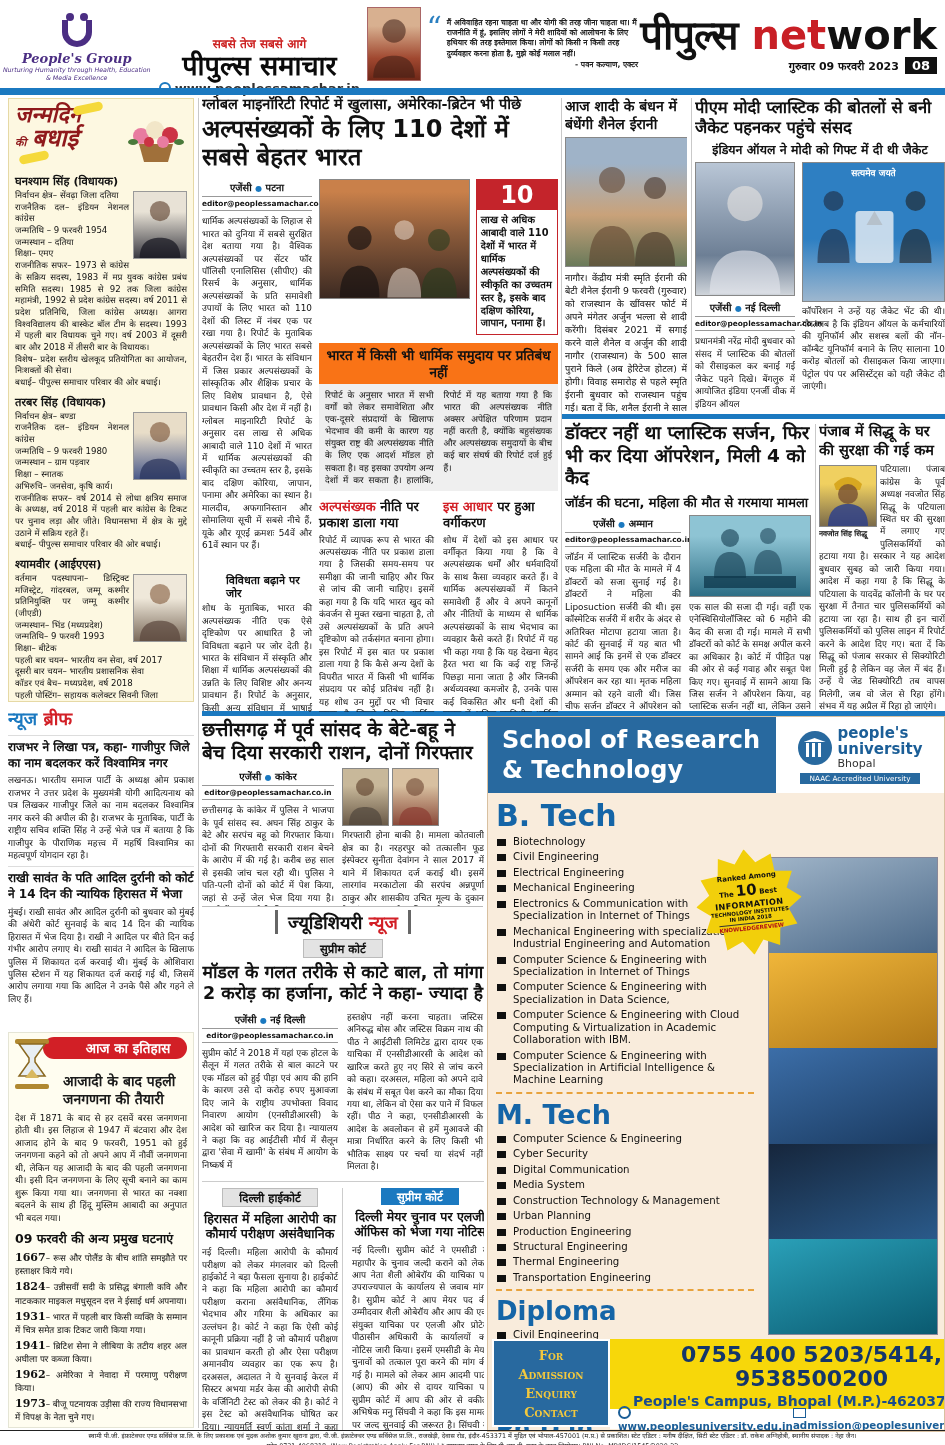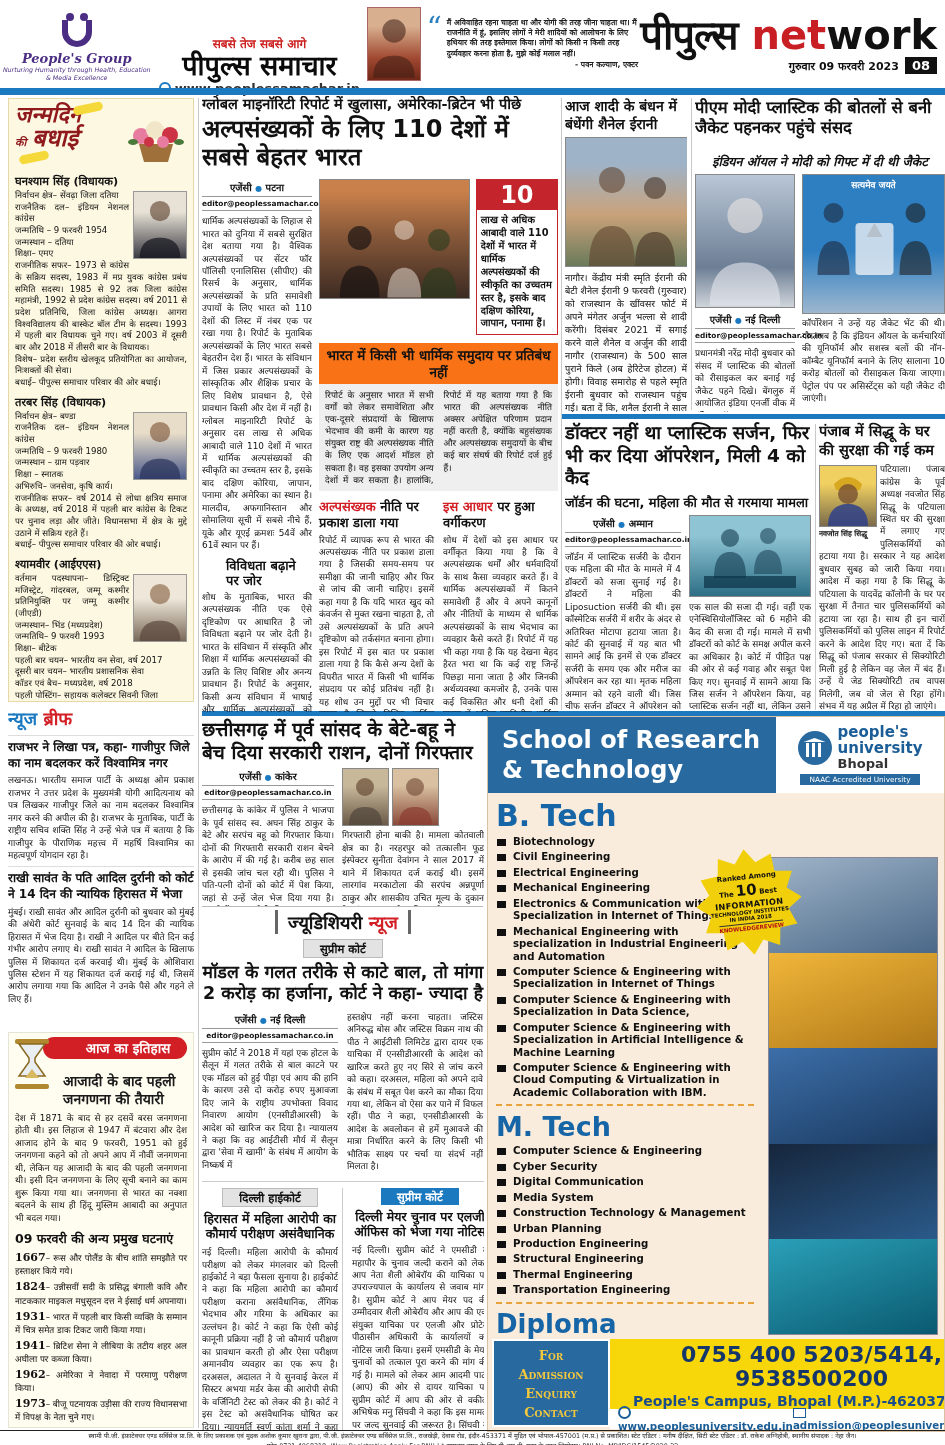--- a/index.html
+++ b/index.html
@@ -77,21 +77,21 @@
   .lead{left:202px;top:96px;width:356px;height:616px;overflow:hidden;}
   .kicker{font-size:14.5px;font-weight:800;line-height:1.2;}
   .lead h1{font-size:24px;font-weight:800;line-height:1.14;margin:3px 0 8px;}
   .lead-cols{display:flex;gap:7px;}
   .lc1{width:110px;flex:none;}
   .byline{text-align:center;font-weight:700;font-size:9.8px;padding:2px 0;border-bottom:1px solid #999;}
   .bdot{color:#1b79c0;font-size:8px;}
   .bdot::before{content:"\25CF";}
   .bemail{font-size:7.4px;font-weight:700;text-align:center;padding:2px 0;border-bottom:1px solid #999;margin-bottom:4px;}
   .artbody{font-size:8.9px;line-height:1.4;}
-  .subh{font-size:13px;font-weight:800;margin:6px 0 2px;line-height:1.2;padding-left:24px;}
+  .subh{font-size:11px;font-weight:800;margin:22px 0 2px;line-height:1.2;padding-left:24px;}
   .lc2{width:239px;flex:none;}
   .lrow1{display:flex;gap:6px;}
   .lead-photo{width:150px;height:118px;border:1px solid #888;}
   .g-crowd{background:linear-gradient(180deg,#c9804a 10%,#8a5a3a 45%,#3c2a22);}
   .stat{width:81px;border:1.5px solid #c4242b;background:#fff;}
   .stat-n{background:#c4242b;color:#fff;font-size:24px;font-weight:800;text-align:center;padding:1px 0;}
   .stat-t{font-size:9.8px;font-weight:700;padding:4px;line-height:1.32;}
   .nobar{margin-top:8px;background:#efefef;}
   .nobar-h{background:#f97316;font-size:13.5px;font-weight:800;text-align:center;padding:4px 2px;line-height:1.2;}
   .nobar-b{padding:5px 6px;font-size:8.8px;line-height:1.38;column-count:2;column-gap:10px;text-align:justify;}
@@ -99,21 +99,21 @@
   .sec{width:115px;}
   .sec h4{font-size:13px;font-weight:800;line-height:1.22;margin:0 0 3px;}
   .red{color:#d21f26;}
   
   .wedding{left:565px;top:98px;width:122px;height:314px;overflow:hidden;}
   .wedding h2{font-size:14px;font-weight:800;line-height:1.25;margin:0;}
   .wphoto{width:100%;height:128px;margin:4px 0;border:1px solid #888;}
   .g-wed{background:linear-gradient(180deg,#9fb3c8 20%,#c9a27a 60%,#6a7a5a);}
   .modi{left:695px;top:98px;width:250px;height:314px;overflow:hidden;}
   .modi h2{font-size:16.5px;font-weight:800;line-height:1.22;margin:0;}
-  .modi h3{font-size:12.5px;font-weight:800;margin:15px 0 4px;text-align:center;font-style:italic;}
+  .modi h3{font-size:12.5px;font-weight:800;margin:3px 0 4px;text-align:center;}
   .modi-cols{display:flex;gap:7px;}
   .mc1{width:100px;flex:none;}
   .mportrait{height:132px;border:1px solid #888;}
   .g-modi{background:linear-gradient(180deg,#b9c6d6,#6d7f95 70%,#cfd4da);}
   .mc2{flex:1;}
   .mjacket{height:138px;border:1px solid #888;}
   .g-jacket{background:linear-gradient(180deg,#2e7fc2 55%,#9db7cf);}
   .jcap{position:absolute;top:3px;width:100%;text-align:center;color:#fff;font-size:9px;font-weight:700;}
   
   .doctor{left:565px;top:422px;width:246px;height:290px;overflow:hidden;}
@@ -160,27 +160,27 @@
   .ad-head-blue{width:288px;background:#28699f;color:#fff;font-weight:800;font-size:24px;
                 line-height:1.25;padding:8px 0 0 14px;box-sizing:border-box;}
   .ad-head-right{flex:1;background:#fff;display:flex;flex-direction:column;align-items:center;justify-content:center;}
   .uni-row{display:flex;align-items:center;gap:6px;}
   .uni-icon{width:34px;height:34px;border-radius:50%;background:#28699f;flex:none;position:relative;}
   .uni-icon::before{content:"";position:absolute;left:8px;top:12px;width:18px;height:14px;
      background:repeating-linear-gradient(90deg,#fff 0 3px,transparent 3px 6px);}
   .uni-icon::after{content:"";position:absolute;left:6px;top:7px;width:22px;height:4px;background:#fff;
      clip-path:polygon(0 100%,50% 0,100% 100%);}
   .uni-name{color:#1b5e97;font-weight:800;font-size:15px;line-height:1.05;}
-  .uni-city{font-size:13px;color:#333;font-weight:700;}
+  .uni-city{font-size:11px;color:#333;font-weight:400;}
   .uni-accred{background:#28699f;color:#fff;font-size:7.3px;padding:1px 10px;margin-top:3px;}
   .ad-body{position:relative;height:638px;padding:4px 8px;box-sizing:border-box;}
   .ad-left{width:258px;}
   .prog-title{color:#1565a7;font-weight:800;font-size:30px;margin:1px 0 3px;}
   ul.prog{list-style:none;margin:0;padding:0;}
-  ul.prog li{font-size:10.2px;font-weight:700;padding-left:17px;position:relative;
+  ul.prog li{font-size:10.2px;font-weight:400;padding-left:17px;position:relative;
              margin-bottom:3px;line-height:1.22;color:#101010;}
   ul.prog li::before{content:"";position:absolute;left:1px;top:3px;width:9px;height:7px;background:#101010;}
   .dashed{border-top:2px dashed #e8a23c;margin:5px 0;width:258px;}
   .phd{color:#1565a7;font-weight:800;font-size:24px;margin-top:3px;}
   .badge{position:absolute;left:208px;top:56px;width:106px;height:106px;background:#f2cf0b;
      transform:rotate(-6deg);display:flex;flex-direction:column;align-items:center;justify-content:center;
      text-align:center;z-index:5;
      clip-path:polygon(100% 50%,86.7% 59.8%,93.3% 75%,76.9% 76.9%,75% 93.3%,59.8% 86.7%,50% 100%,40.2% 86.7%,25% 93.3%,23.1% 76.9%,6.7% 75%,13.3% 59.8%,0 50%,13.3% 40.2%,6.7% 25%,23.1% 23.1%,25% 6.7%,40.2% 13.3%,50% 0,59.8% 13.3%,75% 6.7%,76.9% 23.1%,93.3% 25%,86.7% 40.2%);}
   .badge .b1{font-size:7px;font-weight:700;}
   .badge .b2{font-size:7px;font-weight:700;}
@@ -630,22 +630,22 @@
         <div class="prog-title">B. Tech</div>
         <ul class="prog">
             <li>Biotechnology</li>
             <li>Civil Engineering</li>
             <li>Electrical Engineering</li>
             <li>Mechanical Engineering</li>
             <li>Electronics &amp; Communication with Specialization in Internet of Things</li>
             <li>Mechanical Engineering with specialization in Industrial Engineering and Automation</li>
             <li>Computer Science &amp; Engineering with Specialization in Internet of Things</li>
             <li>Computer Science &amp; Engineering with Specialization in Data Science,</li>
+            <li>Computer Science &amp; Engineering with Cloud Computing &amp; Virtualization in Academic Collaboration with IBM.</li>
             <li>Computer Science &amp; Engineering with Specialization in Artificial Intelligence &amp; Machine Learning</li>
-            <li>Computer Science &amp; Engineering with Cloud Computing &amp; Virtualization in Academic Collaboration with IBM.</li>
           </ul>
         <div class="dashed"></div>
         <div class="prog-title" style="font-size:27px;">M. Tech</div>
         <ul class="prog">
             <li>Computer Science &amp; Engineering</li>
             <li>Cyber Security</li>
             <li>Digital Communication</li>
             <li>Media System</li>
             <li>Construction Technology &amp; Management</li>
             <li>Urban Planning</li>

